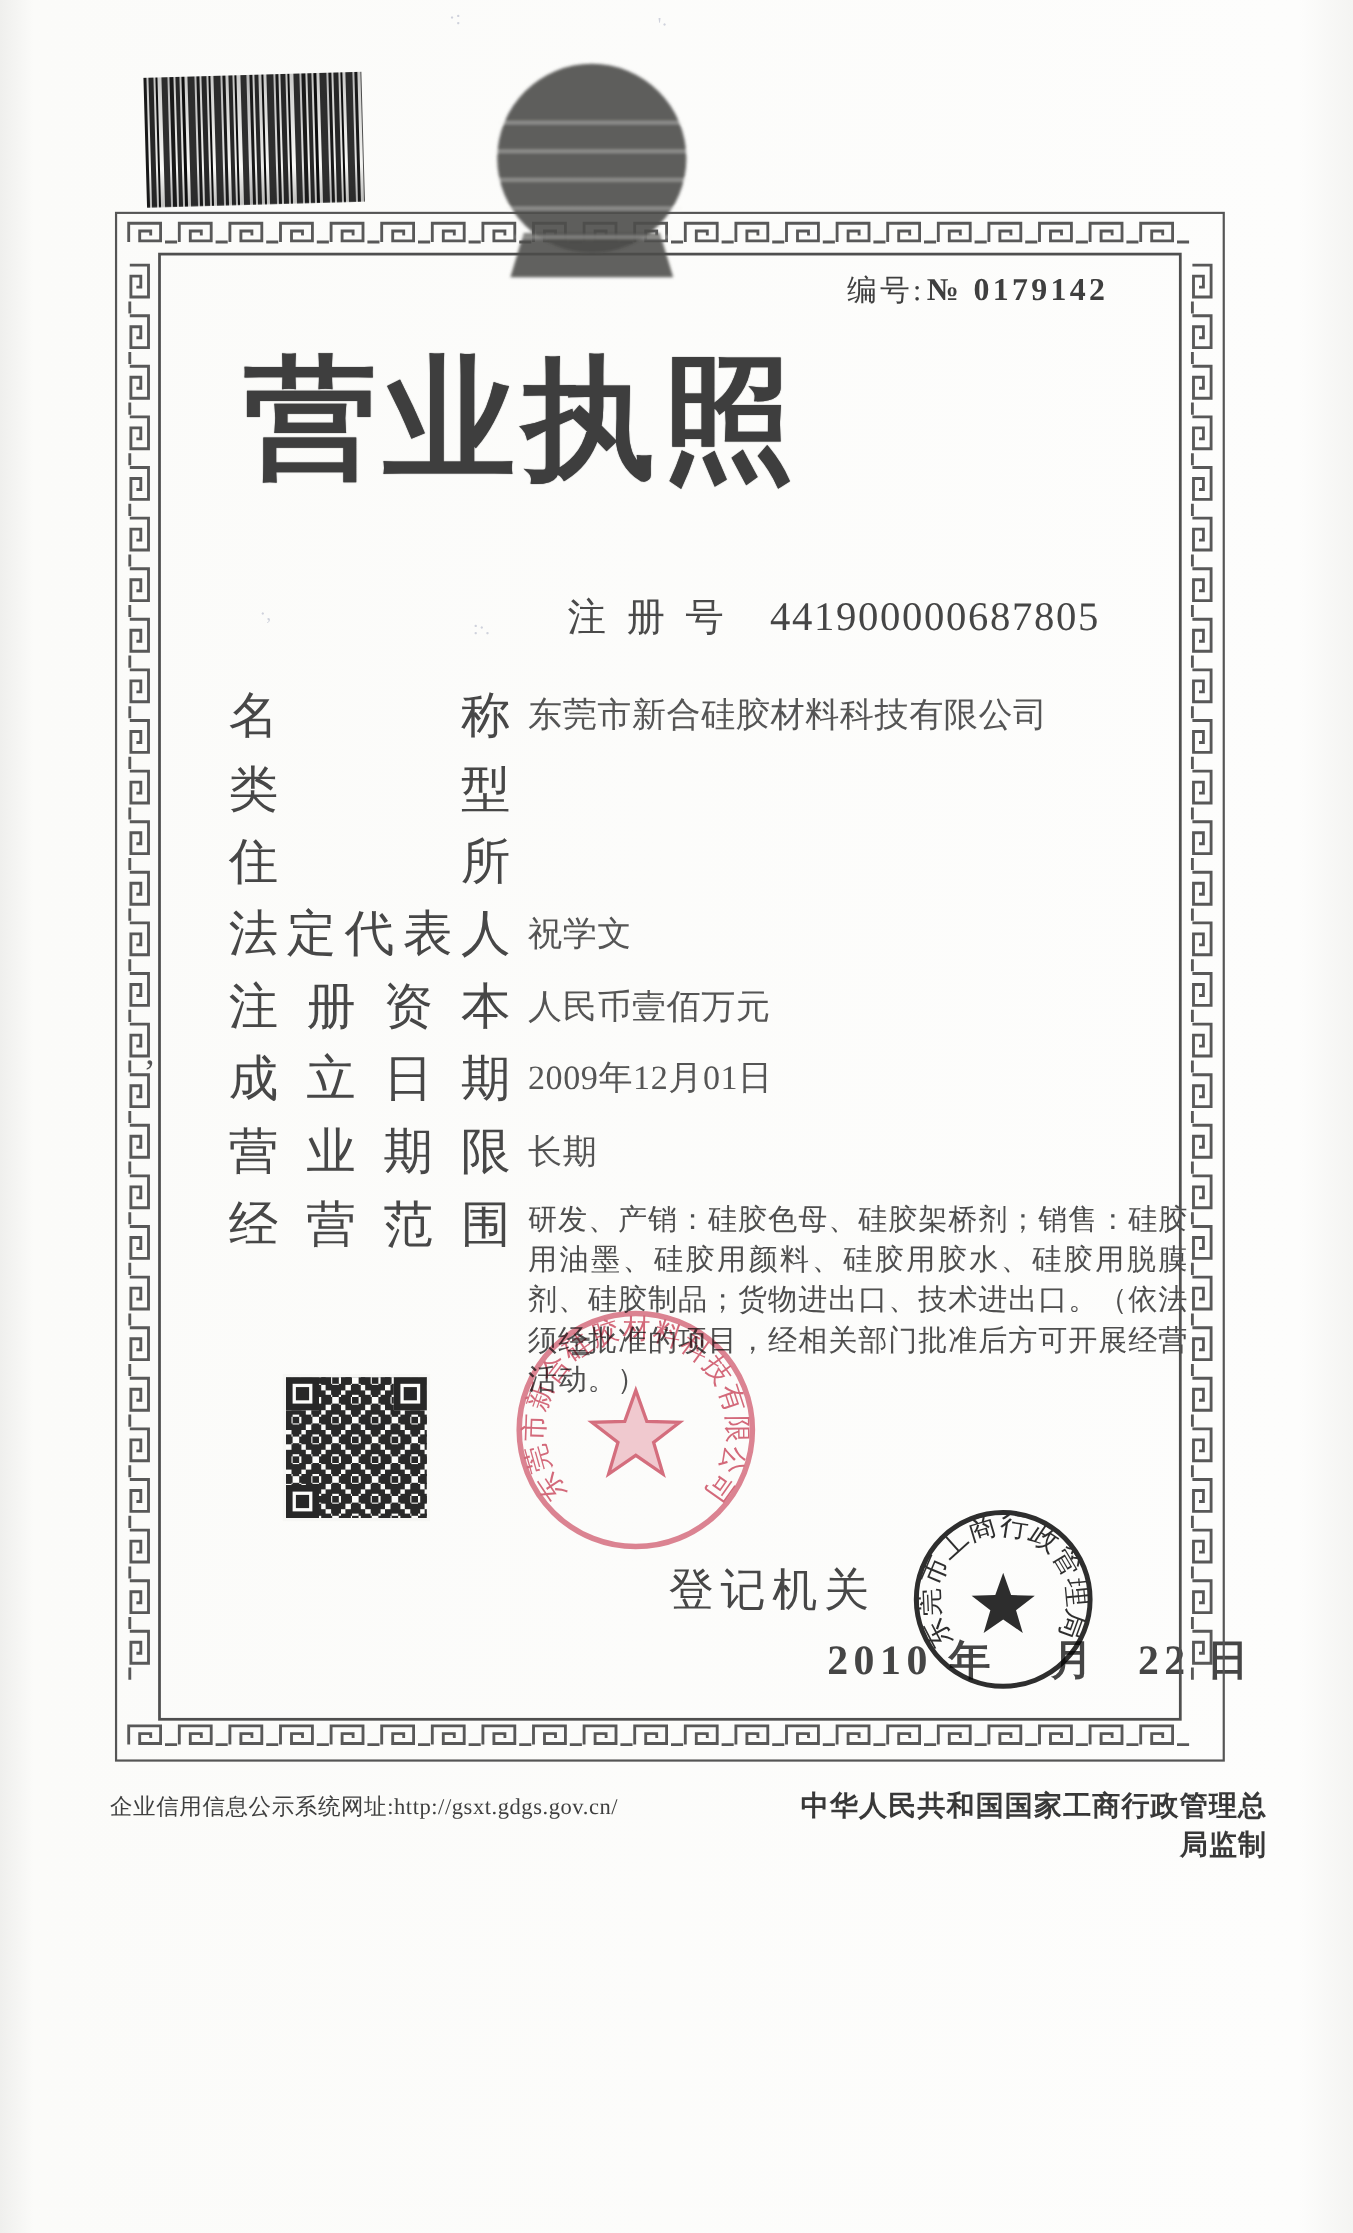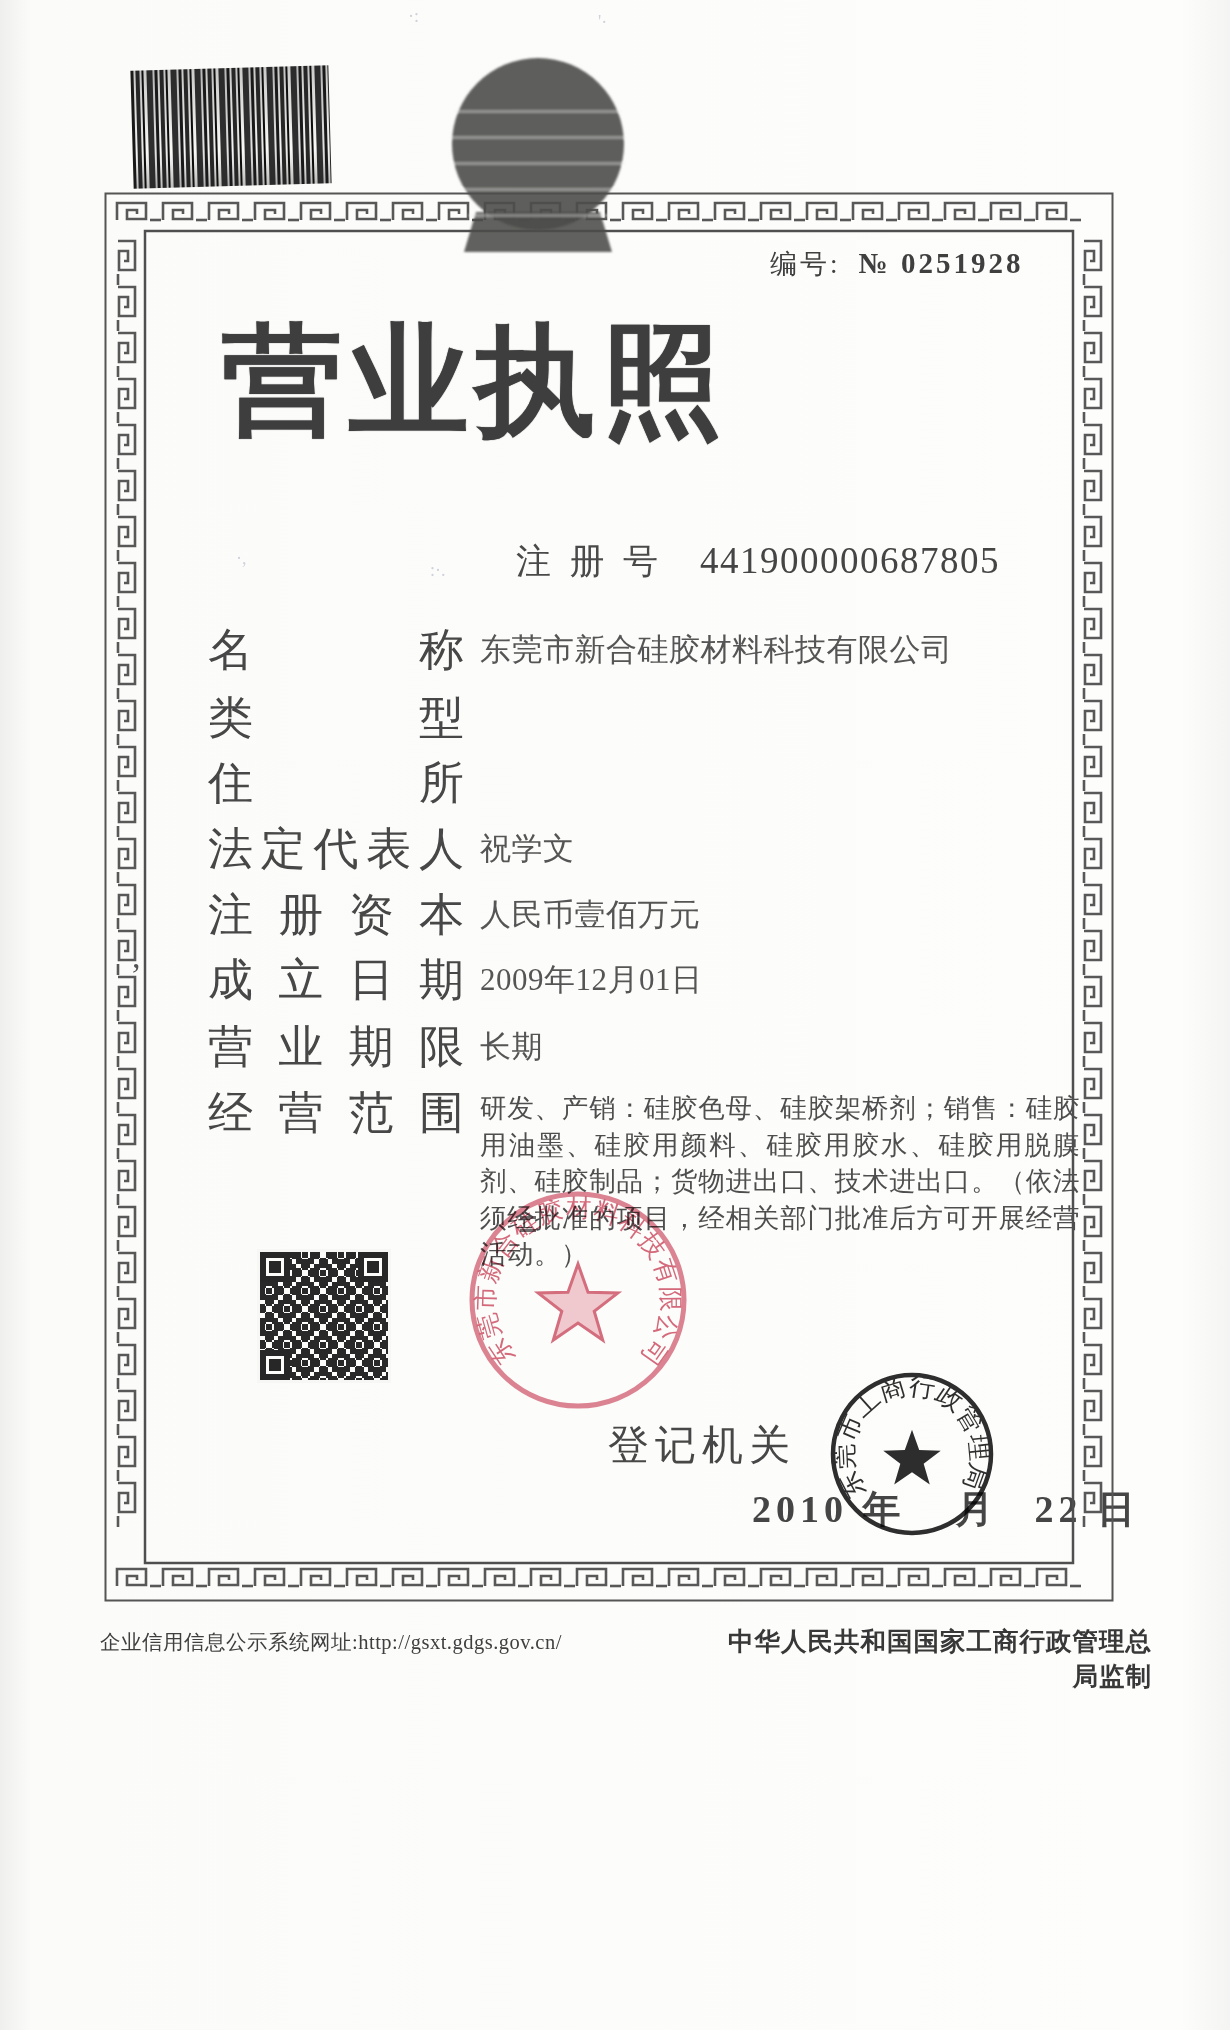--- a/index.html
+++ b/index.html
@@ -10,21 +10,21 @@
   .smudge{position:absolute;color:#9aa0b8;opacity:.45;filter:blur(.5px);font-size:18px;}
   .barcode{position:absolute;left:132px;top:68px;width:198px;height:118px;transform:rotate(-1.6deg);
     background:
       linear-gradient(0deg,rgba(35,35,35,.28),rgba(255,255,255,0) 30%,rgba(35,35,35,.22)),
       repeating-linear-gradient(90deg,#1d1d1d 0 3px,#f0f0ee 3px 5px,#2c2c2c 5px 9px,#e8e8e6 9px 11px,#101010 11px 13px,#f4f4f2 13px 16px,#333 16px 22px,#ddd 22px 24px);
     filter:blur(.7px) contrast(1.05);}
   .emblem{position:absolute;left:438px;top:52px;z-index:3;}
   
   .frame{position:absolute;left:104px;top:192px;z-index:1;}
   
-  .serial{position:absolute;left:770px;top:246px;display:flex;align-items:baseline;gap:18px;color:#3f3f3f;}
+  .serial{position:absolute;left:770px;top:246px;display:flex;align-items:baseline;gap:2px;color:#3f3f3f;}
   .serial .lab{font-size:27px;letter-spacing:3px;}
   .serial .num{font-size:29px;font-weight:bold;letter-spacing:3px;font-family:"Liberation Serif",serif;}
   
   .title{position:absolute;left:222px;top:310px;width:500px;display:flex;justify-content:space-between;
          font-size:120px;font-weight:bold;color:#3e3e3e;line-height:1.2;
          text-shadow:0 0 1px #4a4a4a;}
   
   .regno{position:absolute;left:516px;top:538px;display:flex;align-items:baseline;color:#4a4a4a;}
   .regno .lab{width:142px;font-size:35px;}
   .regno .val{margin-left:42px;font-size:37px;letter-spacing:1.5px;color:#454545;}
@@ -198,21 +198,21 @@
       <use href="#km" transform="translate(34,1198) rotate(90)"></use>
       <use href="#km" transform="translate(1000,1198) rotate(90)"></use>
       <use href="#km" transform="translate(34,1244) rotate(90)"></use>
       <use href="#km" transform="translate(1000,1244) rotate(90)"></use>
       <use href="#km" transform="translate(34,1290) rotate(90)"></use>
       <use href="#km" transform="translate(1000,1290) rotate(90)"></use>
     </svg>
 
   <div class="serial">
     <span class="lab">编号:</span>
-    <span class="num">№ 0251928</span>
+    <span class="num">№ 0179142</span>
   </div>
 
   <div class="title">
     <span>营</span>
     <span>业</span>
     <span>执</span>
     <span>照</span>
   </div>
 
   <div class="regno">

